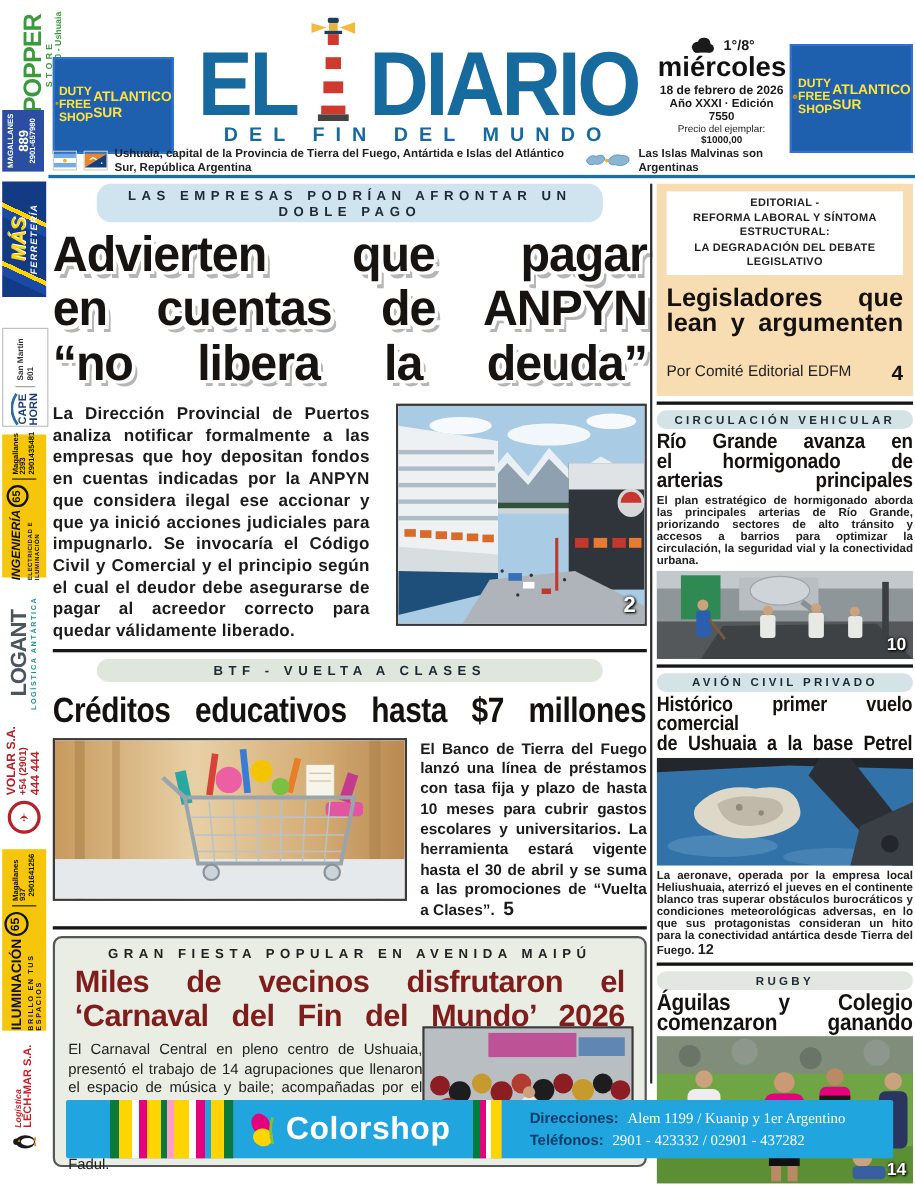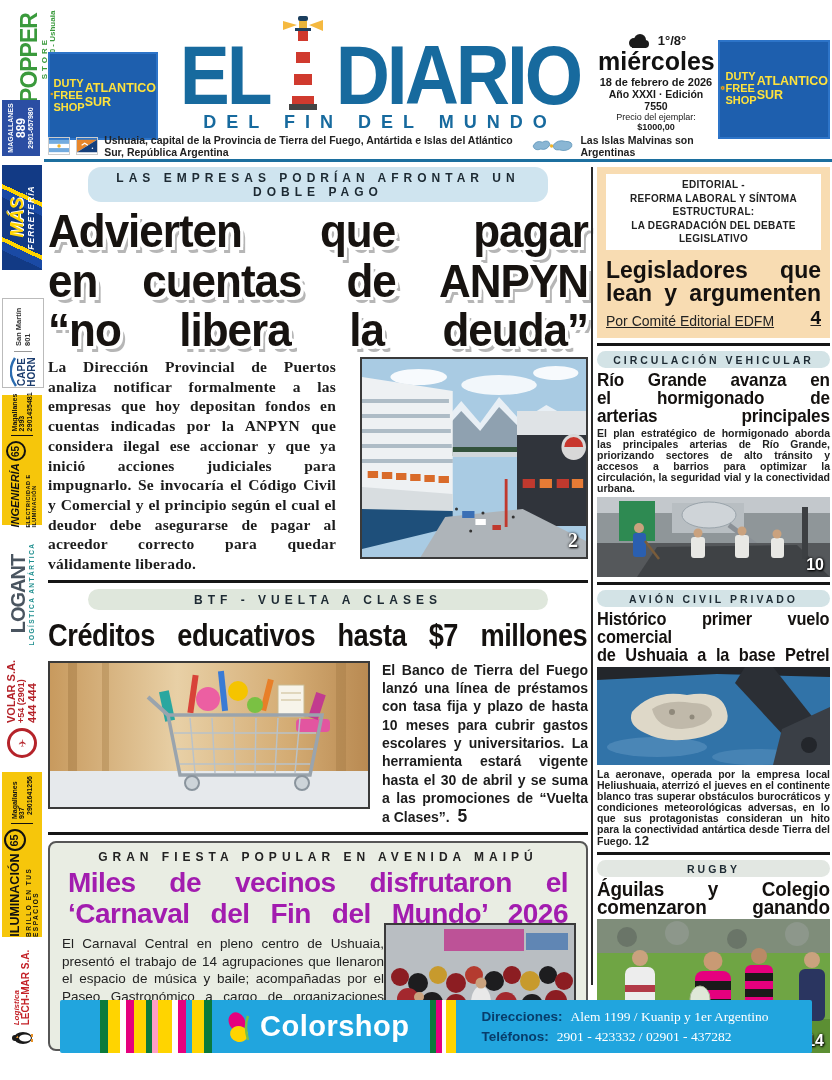--- a/index.html
+++ b/index.html
@@ -47,46 +47,46 @@
   .kicker.sage{background:#dfe7dc;}
   .kicker.rc-k{font-size:10.5px;letter-spacing:3px;padding:3px 4px 2px;margin:0 0 3px;border-radius:10px;background:#d3e3e6;}
 
   .jl{white-space:pre-line;text-align:justify;text-align-last:justify;}
   .h-lead{font-size:44px;line-height:48px;font-weight:bold;color:#171310;letter-spacing:-1px;
           transform:scaleY(1.03);transform-origin:top left;
           text-shadow:-3px -3px 0 #fff,0 -3px 0 #fff,3px -3px 0 #fff,-3px 0 0 #fff,3px 0 0 #fff,
                       -3px 3px 0 #fff,0 3px 0 #fff,3px 3px 0 #fff,5px 6px 0 rgba(110,110,110,0.5);}
   .h-btf{font-size:32px;line-height:40px;font-weight:bold;color:#14110f;letter-spacing:-0.5px;
          transform:scaleX(0.85);transform-origin:0 0;width:117.5%;}
-  .h-carn{font-size:28px;line-height:31px;font-weight:bold;color:#a21caf;letter-spacing:-0.5px;margin:2px 6px 6px;}
+  .h-carn{font-size:28px;line-height:31px;font-weight:bold;color:#7f1d1d;letter-spacing:-0.5px;margin:2px 6px 6px;}
   .rc-h{font-size:19px;line-height:18px;font-weight:bold;color:#14110f;letter-spacing:-0.2px;
         transform:scaleX(0.9);transform-origin:0 0;width:111%;margin:3px 0;}
   .body{text-align:justify;color:#1c1c1c;}
-  .lead-row{display:flex;gap:24px;margin-top:6px;font-family:Liberation Serif, serif;}
+  .lead-row{display:flex;gap:24px;margin-top:16px;}
   .lead-body{flex:0 0 288px;font-size:15.5px;line-height:19.7px;font-weight:bold;letter-spacing:0.2px;}
   .photo{position:relative;overflow:hidden;background:#ccc;}
   .framed{border:2px solid #3a3a3a;box-shadow:inset 0 0 0 2px #fff;}
   .photo svg{display:block;width:100%;height:100%;}
   .pnum{position:absolute;right:8px;bottom:5px;color:#fff;font-weight:bold;font-size:20px;
         text-shadow:0 0 3px #000,1px 1px 2px #000;}
   .pnum.sm{font-size:16px;right:6px;bottom:3px;}
   .pnum-inline{font-weight:bold;font-size:1.25em;}
   .btf-row{display:flex;gap:12px;margin-top:6px;}
   .btf-body{flex:1;font-size:14px;line-height:18.3px;font-weight:bold;}
   .box-carnaval{background:#e9ede3;border:2px solid #565656;border-radius:8px;position:relative;
                 height:192px;padding:7px 12px;}
   .carn-kick{text-align:center;font-weight:bold;font-size:12px;letter-spacing:5px;color:#222;margin-bottom:3px;}
   .carn-body{width:322px;font-size:13.5px;line-height:17.4px;color:#222;text-align:justify;}
 
   .ed-box{background:#f8dcb2;padding:7px 9px 9px;}
   .ed-white{background:#fff;text-align:center;font-size:10px;font-weight:bold;line-height:1.35;
             white-space:pre-line;padding:4px 2px;letter-spacing:0.3px;color:#222;}
   .ed-h{font-size:23px;line-height:23.5px;font-weight:bold;color:#14110f;margin-top:9px;}
-  .ed-by{display:flex;justify-content:space-between;align-items:flex-end;margin-top:1px;
-         font-size:14px;color:#222;text-decoration:underline;}
+  .ed-by{display:flex;justify-content:space-between;margin-top:23px;
+         font-size:14px;color:#222;}
   .ed-page{font-size:19px;font-weight:bold;color:#111;}
   .rc-body{font-size:10.5px;line-height:11px;font-weight:bold;text-align:justify;margin:2px 0;color:#222;}
 
   
   .csbar{position:absolute;left:60px;top:1000px;width:752px;height:53px;background:#21a5de;
          display:flex;align-items:center;border-radius:2px;}
   .stripes1{width:112px;height:53px;margin-left:40px;
     background:linear-gradient(90deg,#0a7a3c 0 8px,#ffd400 8px 20px,#fff 20px 26px,#e5007e 26px 34px,
     #ffd400 34px 46px,#0a7a3c 46px 52px,#ff9ec4 52px 58px,#ffd400 58px 72px,#fff 72px 78px,
     #e5007e 78px 86px,#21a5de 86px 92px,#ffd400 92px 104px,#0a7a3c 104px 112px);}

